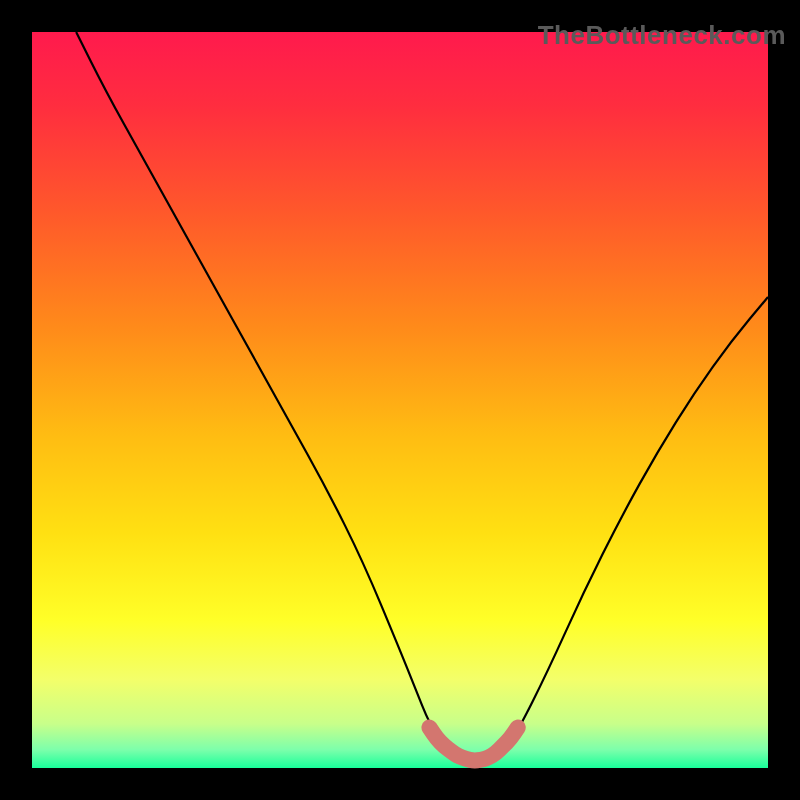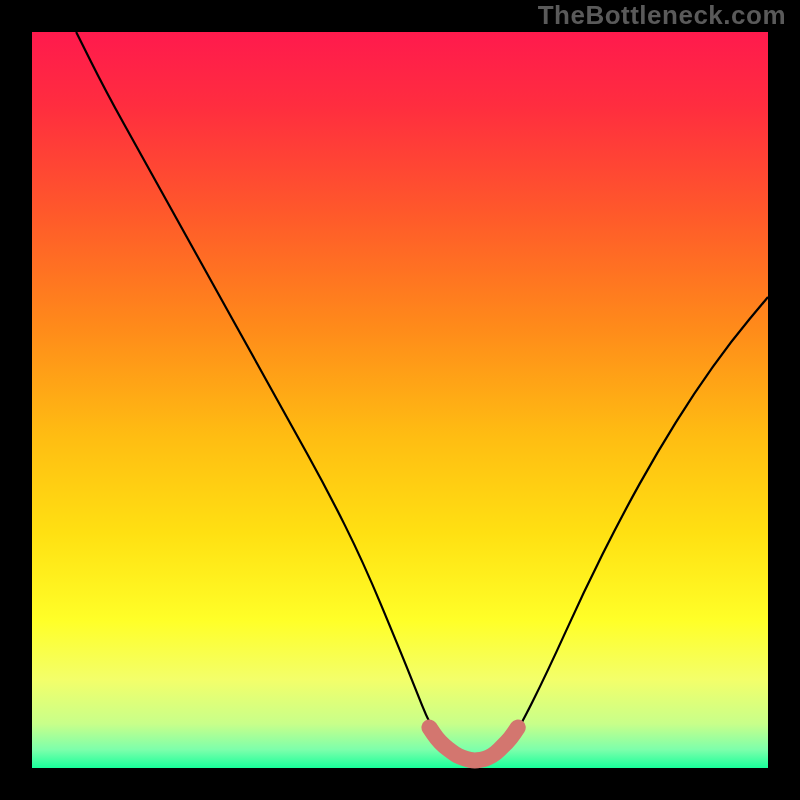--- a/index.html
+++ b/index.html
@@ -11,21 +11,21 @@
     background: #000;
   }
   .frame {
     position: relative;
     width: 800px;
     height: 800px;
     background: #000;
   }
   .watermark {
     position: absolute;
-    top: 0;
+    top: 20px;
     right: 14px;
     font-family: Arial, Helvetica, sans-serif;
     font-size: 26px;
     font-weight: 600;
     color: #5a5a5a;
     letter-spacing: 0.5px;
     z-index: 10;
   }
   svg {
     position: absolute;

